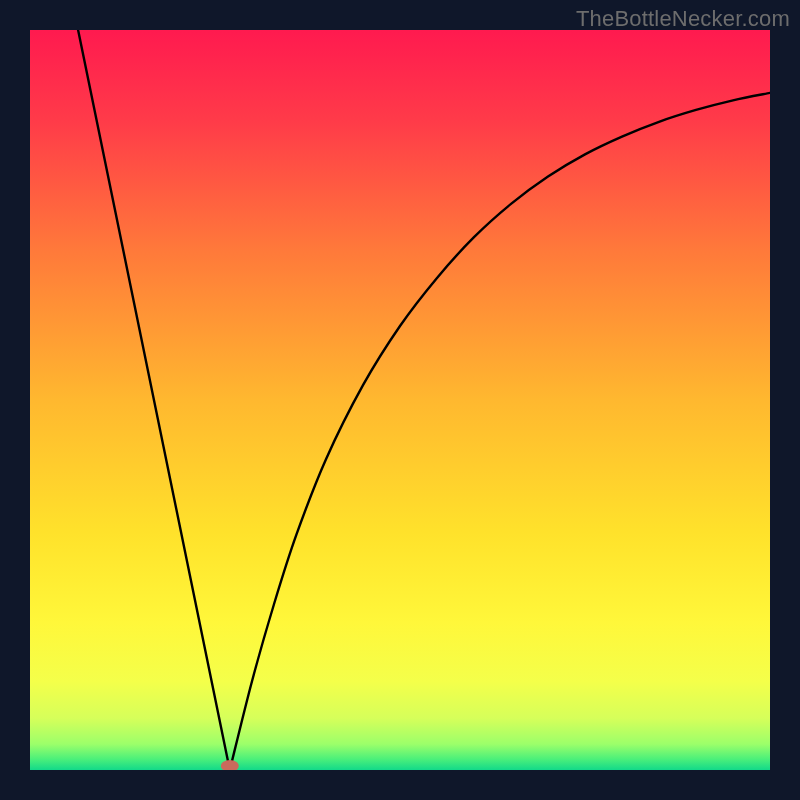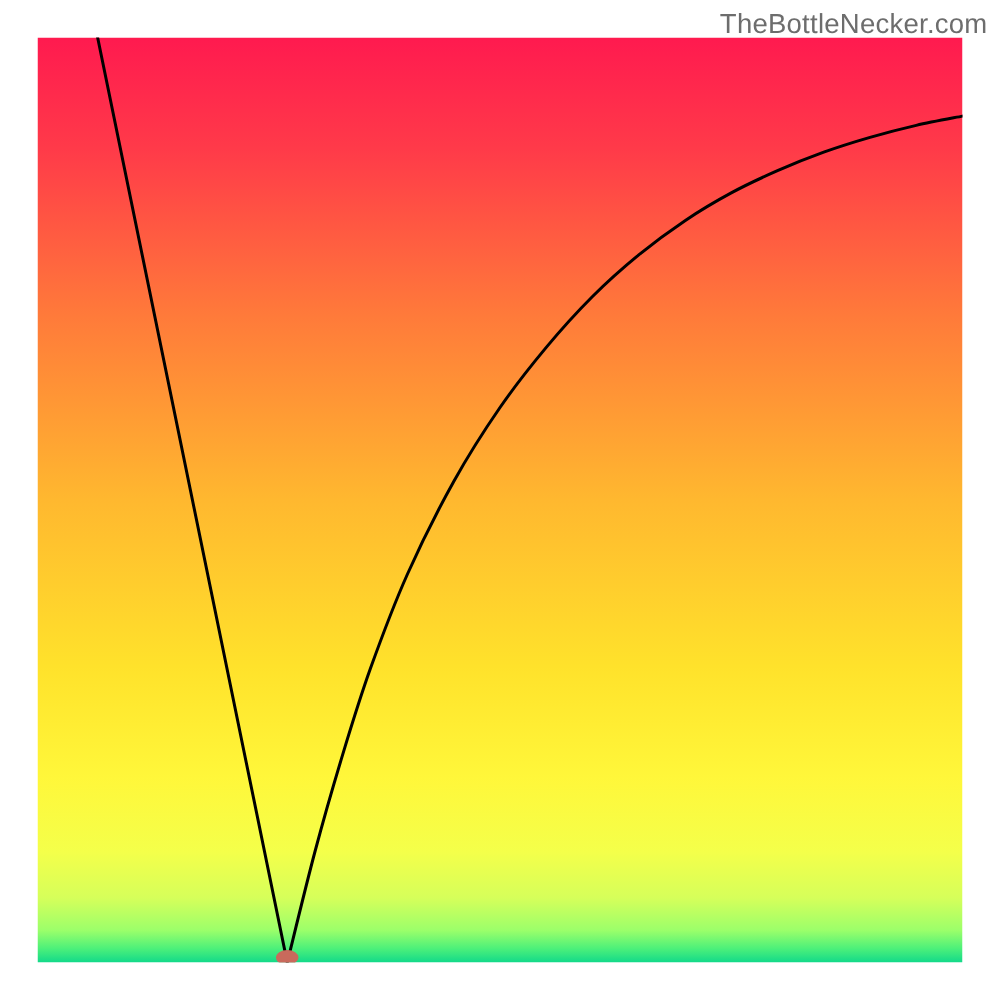--- a/index.html
+++ b/index.html
@@ -8,21 +8,21 @@
     width: 800px;
     height: 800px;
     overflow: hidden;
     background: #000;
     font-family: Arial, Helvetica, sans-serif;
   }
   .frame {
     position: relative;
     width: 800px;
     height: 800px;
-    background: #ffffff;
+    background: #0f172a;
   }
   .plot-area {
     position: absolute;
     left: 30px;
     top: 30px;
     width: 740px;
     height: 740px;
   }
   .watermark {
     position: absolute;

